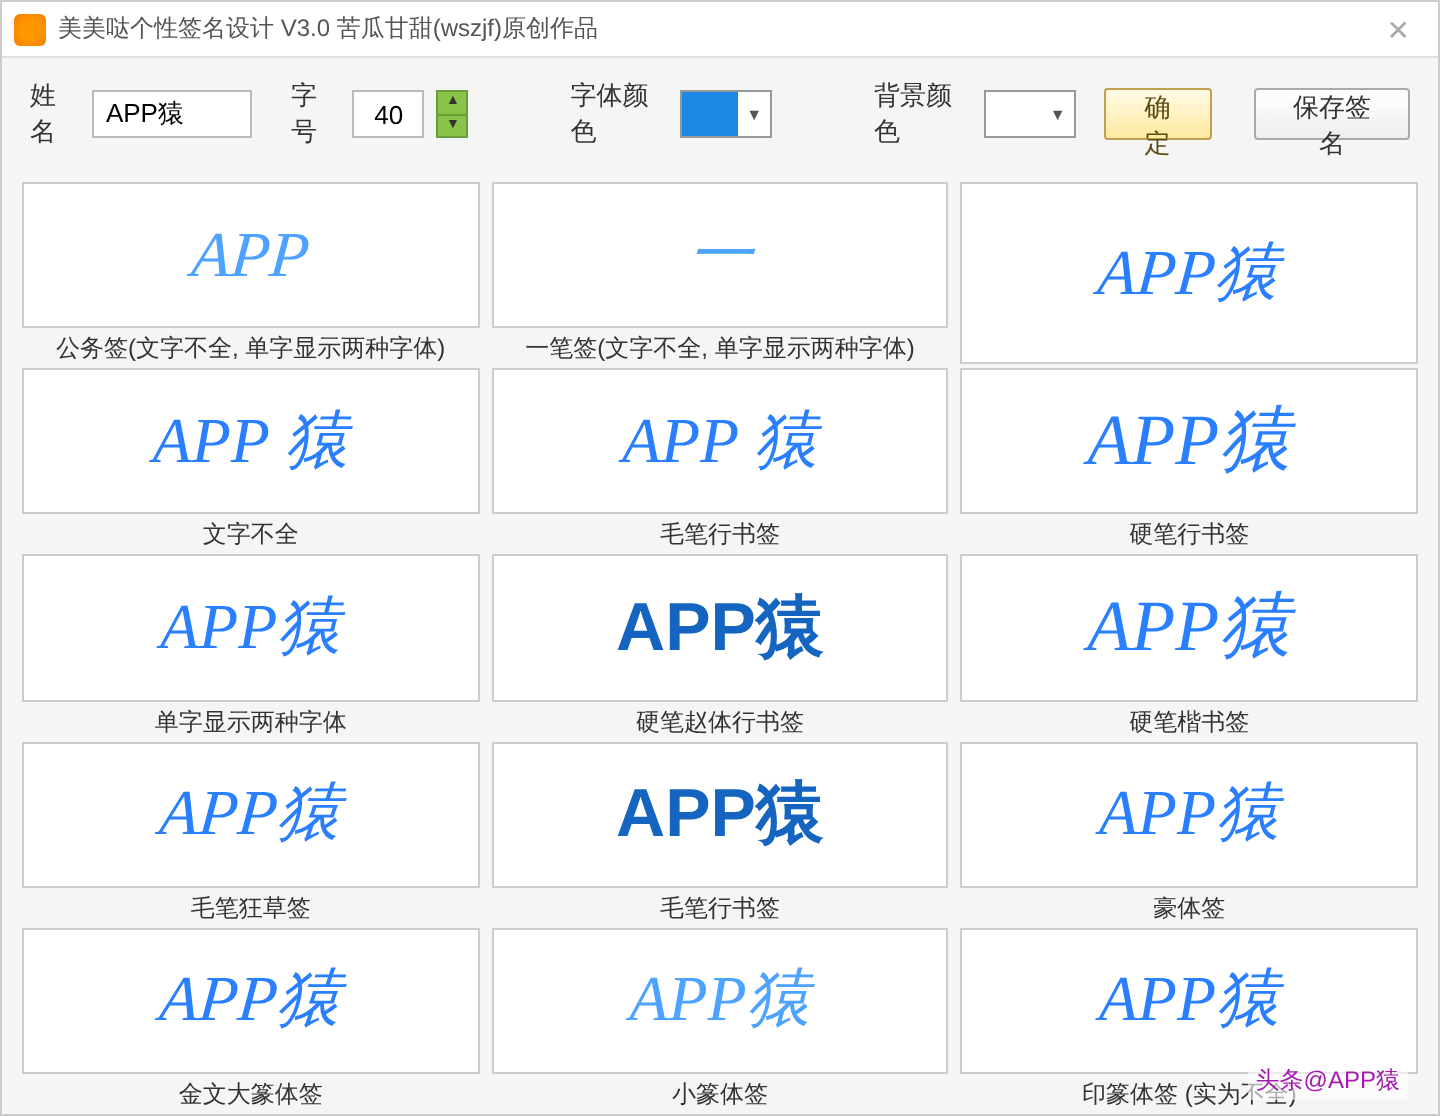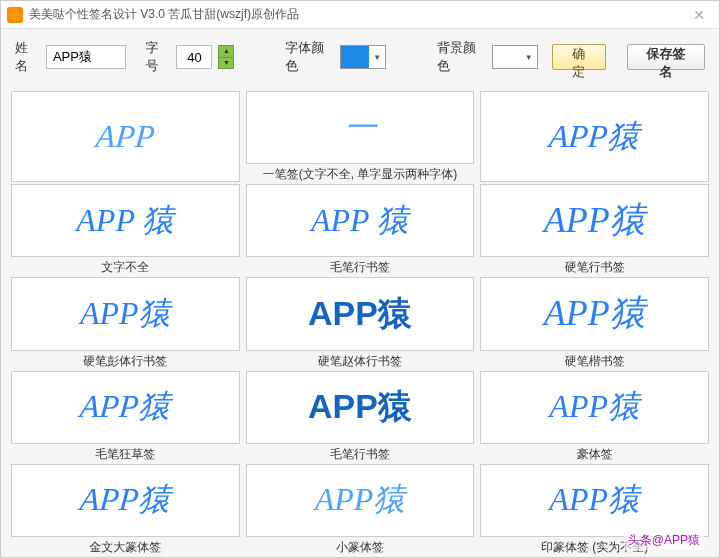--- a/index.html
+++ b/index.html
@@ -17,21 +17,21 @@
     .spinner { display: flex; flex-direction: column; margin-left: -1px; }
     .spin-btn { width: 16px; height: 12px; background: #8BC34A; border: 1px solid #689F38; font-size: 7px; line-height: 10px; text-align: center; color: #333; cursor: pointer; }
     .spin-btn:first-child { border-bottom: none; }
     .color-box { display: flex; align-items: center; border: 1px solid #999; height: 24px; background: #fff; cursor: pointer; }
     .swatch { width: 28px; height: 22px; margin: 0; }
     .font-swatch { background: #1E88E5; }
     .bg-swatch { background: #fff; }
     .dd-arrow { width: 16px; font-size: 8px; text-align: center; color: #555; }
     .gap-m { width: 40px; }
     .btn { height: 26px; padding: 0 14px; border: 1px solid #c0a050; background: linear-gradient(#fffbe6, #ffe9a0); font-size: 13px; cursor: pointer; border-radius: 2px; color: #5a4a10; }
-    .btn-default { border: 1px solid #aaa; background: linear-gradient(#fff, #eee); color: #333; font-weight: bold; }
+    .btn-default { border: 1px solid #aaa; background: linear-gradient(#fff, #eee); color: #333; }
     .grid-area { flex: 1; padding: 6px 10px 2px 10px; overflow: hidden; }
     .grid { display: grid; grid-template-columns: repeat(3, 1fr); grid-template-rows: repeat(5, 1fr); gap: 2px 6px; height: 100%; }
     .cell { display: flex; flex-direction: column; }
     .preview { flex: 1; background: #fff; border: 1px solid #ccc; display: flex; align-items: center; justify-content: center; overflow: hidden; position: relative; }
     .sig { font-size: 32px; color: #2a7fff; font-style: italic; font-weight: 500; white-space: nowrap; }
     .sig-cursive { font-family: "Brush Script MT", cursive; transform: skewX(-5deg); }
     .sig-script { font-family: "Segoe Script", cursive; }
     .sig-bold { font-weight: bold; font-style: normal; font-size: 34px; color: #1565C0; }
     .sig-light { font-weight: 300; color: #4da3ff; }
     .sig-fancy { font-family: "Palace Script MT", "Brush Script MT", cursive; font-size: 36px; }
@@ -75,20 +75,21 @@
     <span style="width:8px"></span>
     <button class="btn btn-default">保存签名</button>
   </div>
 
   <div class="grid-area">
     <div class="grid" id="sig-grid">
         <div class="cell">
           <div class="preview">
             <div class="sig sig-cursive sig-light">APP</div>
           </div>
+          <div class="caption">公务签(文字不全, 单字显示两种字体)</div>
         </div>
         <div class="cell">
           <div class="preview">
             <div class="sig sig-cursive sig-light">一</div>
           </div>
           <div class="caption">一笔签(文字不全, 单字显示两种字体)</div>
         </div>
         <div class="cell">
           <div class="preview">
             <div class="sig sig-cursive">APP猿</div>
@@ -109,21 +110,21 @@
         <div class="cell">
           <div class="preview">
             <div class="sig sig-fancy">APP猿</div>
           </div>
           <div class="caption">硬笔行书签</div>
         </div>
         <div class="cell">
           <div class="preview">
             <div class="sig sig-script">APP猿</div>
           </div>
-          <div class="caption">硬笔彭体行书签</div>
+          <div class="caption">单字显示两种字体</div>
         </div>
         <div class="cell">
           <div class="preview">
             <div class="sig sig-bold">APP猿</div>
           </div>
           <div class="caption">硬笔赵体行书签</div>
         </div>
         <div class="cell">
           <div class="preview">
             <div class="sig sig-fancy">APP猿</div>

